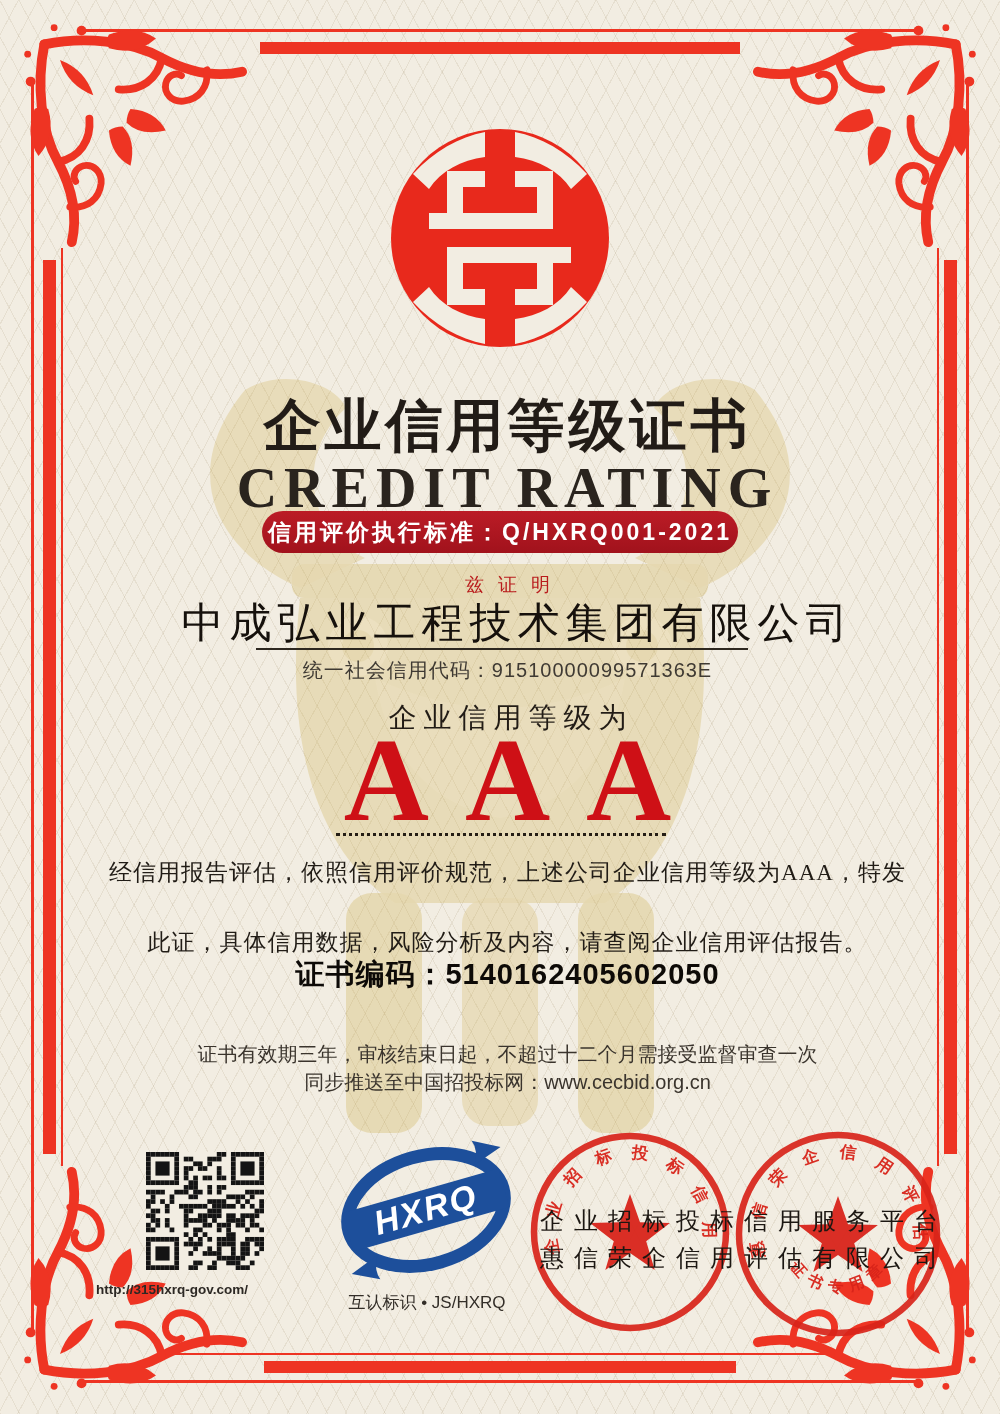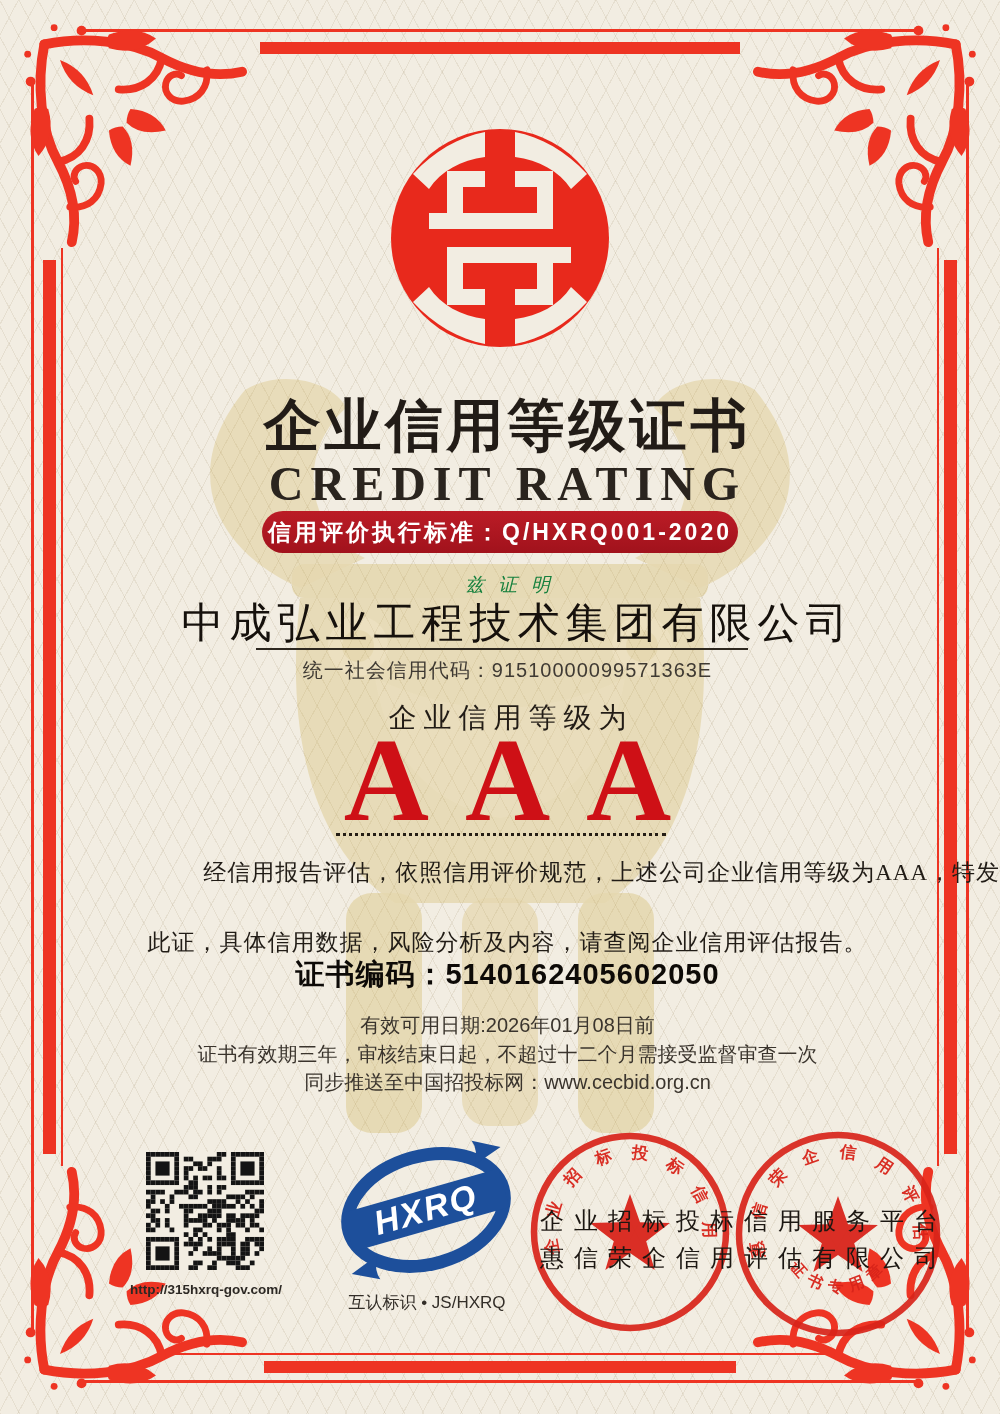--- a/index.html
+++ b/index.html
@@ -21,44 +21,44 @@
   .fr{position:absolute;background:#ee3423;z-index:1;}
   .corner{position:absolute;width:235px;height:235px;z-index:1;}
   .corner.tl{left:13px;top:13px;}
   .corner.tr{right:13px;top:13px;transform:scaleX(-1);}
   .corner.bl{left:13px;bottom:13px;transform:scaleY(-1);}
   .corner.br{right:13px;bottom:13px;transform:scale(-1,-1);}
   
   .serif{font-family:"Liberation Serif","DejaVu Serif",serif;}
   .z2{z-index:2;}
   .title-cn{top:388px;font-size:57px;font-weight:700;letter-spacing:4px;color:#221c17;}
-  .title-en{top:456px;font-size:48px;font-weight:700;letter-spacing:7px;color:#2a241e;}
+  .title-en{top:456px;font-size:56px;font-weight:700;letter-spacing:7px;color:#2a241e;}
   .banner{
     top:511px;left:50%;transform:translateX(-50%);
     width:476px;height:42px;border-radius:21px;
     background:linear-gradient(#bb1c26,#a1121c);
     color:#ffffff;font-size:23px;font-weight:700;letter-spacing:3px;
     line-height:42px;text-align:center;
   }
-  .hereby{top:572px;font-size:19px;letter-spacing:14px;padding-left:14px;color:#15803d;font-style:italic;}
+  .hereby{top:572px;font-size:19px;letter-spacing:14px;padding-left:14px;color:#b91c1c;}
   .company{top:595px;font-size:42px;letter-spacing:6px;padding-left:20px;color:#16110c;}
   .company-line{top:648px;left:256px;width:492px;height:2px;background:#2e2820;}
   .credit-code{top:657px;font-size:20px;color:#3f3a33;letter-spacing:1px;}
   .grade-label{top:699px;font-size:28px;letter-spacing:7px;padding-left:7px;color:#221c16;}
   .grade-value{top:722px;font-size:118px;font-weight:700;letter-spacing:36px;padding-left:36px;color:#ce1016;line-height:1;}
   .grade-dots{top:833px;left:336px;width:330px;height:0;border-bottom:3px dotted #241d15;}
   .stm{font-size:23px;letter-spacing:1px;color:#211c16;}
-  .stm1{top:857px;text-align:right;}
+  .stm1{top:857px;}
   .stm2{top:927px;}
   .cert-no{top:955px;font-size:29px;font-weight:700;color:#0d0a07;letter-spacing:1px;}
   .dates-row{top:1012px;display:flex;justify-content:center;gap:52px;font-size:20px;color:#3a342d;}
   .note{font-size:20px;color:#3a342d;}
   .validity{top:1041px;}
   .sync{top:1069px;}
-  .qr-caption{left:96px;width:220px;top:1282px;font-size:13.5px;font-weight:700;color:#2c2824;text-align:center;}
+  .qr-caption{left:96px;width:220px;top:1282px;font-size:13.5px;font-weight:700;color:#2c2824;text-align:left;}
   .logo-caption{left:313px;width:228px;top:1291px;font-size:17px;color:#332e28;text-align:center;}
   .overlay-line{left:528px;width:432px;text-align:center;font-size:24px;letter-spacing:10px;color:#1c1712;z-index:4;font-weight:500;}
   .ol1{top:1205px;}
   .ol2{top:1242px;}
   svg{display:block;}
 </style>
 </head>
 <body>
 
 <div class="bg-pattern"></div>
@@ -204,38 +204,37 @@
       <rect x="126" y="44" width="38" height="16"></rect>
       <rect x="58" y="60" width="16" height="26"></rect>
       <rect x="148" y="60" width="16" height="26"></rect>
       <rect x="40" y="86" width="124" height="16"></rect>
     </g>
   </g>
 </svg>
 
 <div class="abs ctr z2 serif title-cn">企业信用等级证书</div>
 <div class="abs ctr z2 serif title-en">CREDIT RATING</div>
-<div class="abs z2 banner">信用评价执行标准：Q/HXRQ001-2020</div>
+<div class="abs z2 banner">信用评价执行标准：Q/HXRQ001-2021</div>
 
 <div class="abs ctr z2 serif hereby">兹证明</div>
 <div class="abs ctr z2 serif company">中成弘业工程技术集团有限公司</div>
 <div class="abs z2 company-line"></div>
 <div class="abs ctr z2 credit-code">统一社会信用代码：91510000099571363E</div>
 
 <div class="abs ctr z2 serif grade-label">企业信用等级为</div>
 <div class="abs ctr z2 serif grade-value">AAA</div>
 <div class="abs z2 grade-dots"></div>
 
 <div class="abs ctr z2 serif stm stm1">经信用报告评估，依照信用评价规范，上述公司企业信用等级为AAA，特发</div>
 <div class="abs ctr z2 serif stm stm2">此证，具体信用数据，风险分析及内容，请查阅企业信用评估报告。</div>
 
 <div class="abs ctr z2 cert-no">证书编码：5140162405602050</div>
 
 <div class="abs ctr z2 dates-row">
-  <span>有效可用日期:2026年01月08日前</span>
 </div>
 <div class="abs ctr z2 note validity">证书有效期三年，审核结束日起，不超过十二个月需接受监督审查一次</div>
 <div class="abs ctr z2 note sync">同步推送至中国招投标网：www.cecbid.org.cn</div>
 
 <svg class="abs z2" style="left:146px;top:1152px;" width="118" height="118" viewBox="0 0 118 118">
   <rect x="0" y="0" width="118" height="118" fill="#f2ede2"></rect>
   <g id="qr-cells" fill="#141414">
       <rect x="0" y="0" width="4.72" height="4.72"></rect>
       <rect x="0" y="28.32" width="4.72" height="4.72"></rect>
       <rect x="4.72" y="0" width="4.72" height="4.72"></rect>

